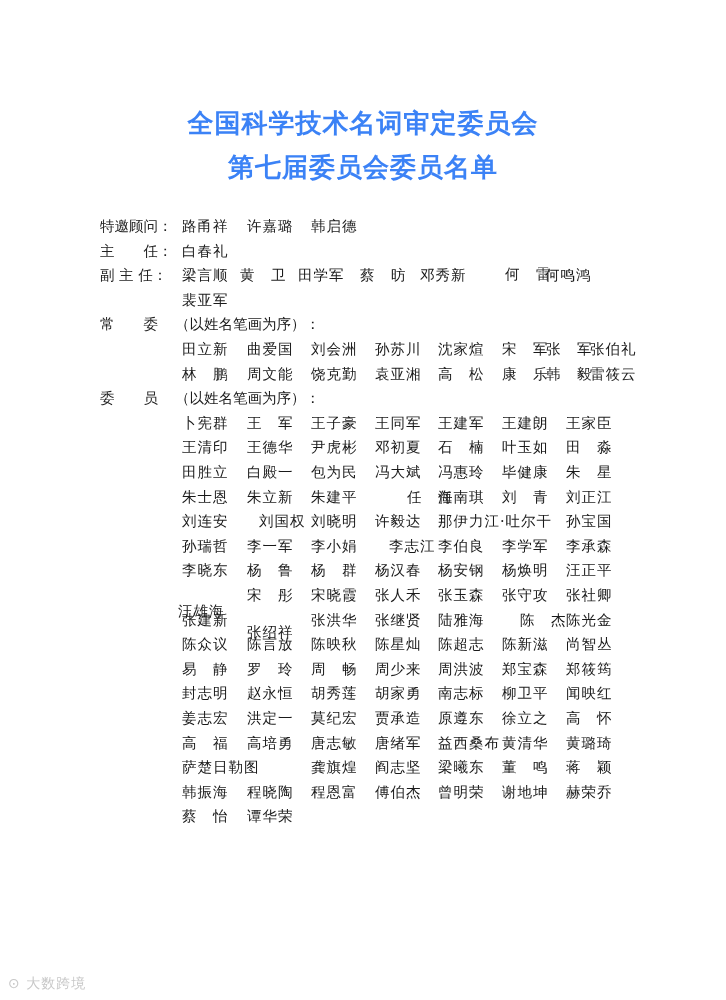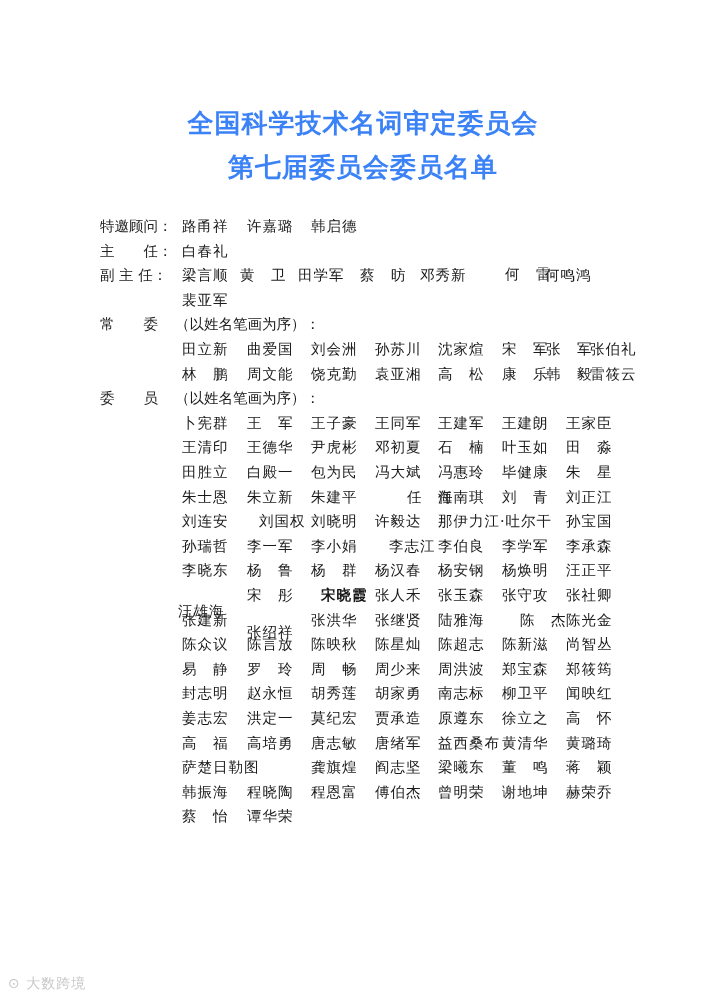--- a/index.html
+++ b/index.html
@@ -139,21 +139,21 @@
         <span class="cell" style="left: 247px;">杨　鲁</span>
         <span class="cell" style="left: 311px;">杨　群</span>
         <span class="cell" style="left: 375px;">杨汉春</span>
         <span class="cell" style="left: 438px;">杨安钢</span>
         <span class="cell" style="left: 502px;">杨焕明</span>
         <span class="cell" style="left: 566px;">汪正平</span>
       </div>
       <div class="row" style="top: 583px;">
         <span class="cell" style="left: 178px; margin-top: 16px;">汪雄海</span>
         <span class="cell" style="left: 247px;">宋　彤</span>
-        <span class="cell" style="left: 321px; font-weight: bold;">宋晓霞</span>
+        <span class="cell" style="left: 311px;">宋晓霞</span>
         <span class="cell" style="left: 375px;">张人禾</span>
         <span class="cell" style="left: 438px;">张玉森</span>
         <span class="cell" style="left: 502px;">张守攻</span>
         <span class="cell" style="left: 566px;">张社卿</span>
       </div>
       <div class="row" style="top: 607.6px;">
         <span class="cell" style="left: 182px;">张建新</span>
         <span class="cell" style="left: 247px; margin-top: 12px;">张绍祥</span>
         <span class="cell" style="left: 311px;">张洪华</span>
         <span class="cell" style="left: 375px;">张继贤</span>

